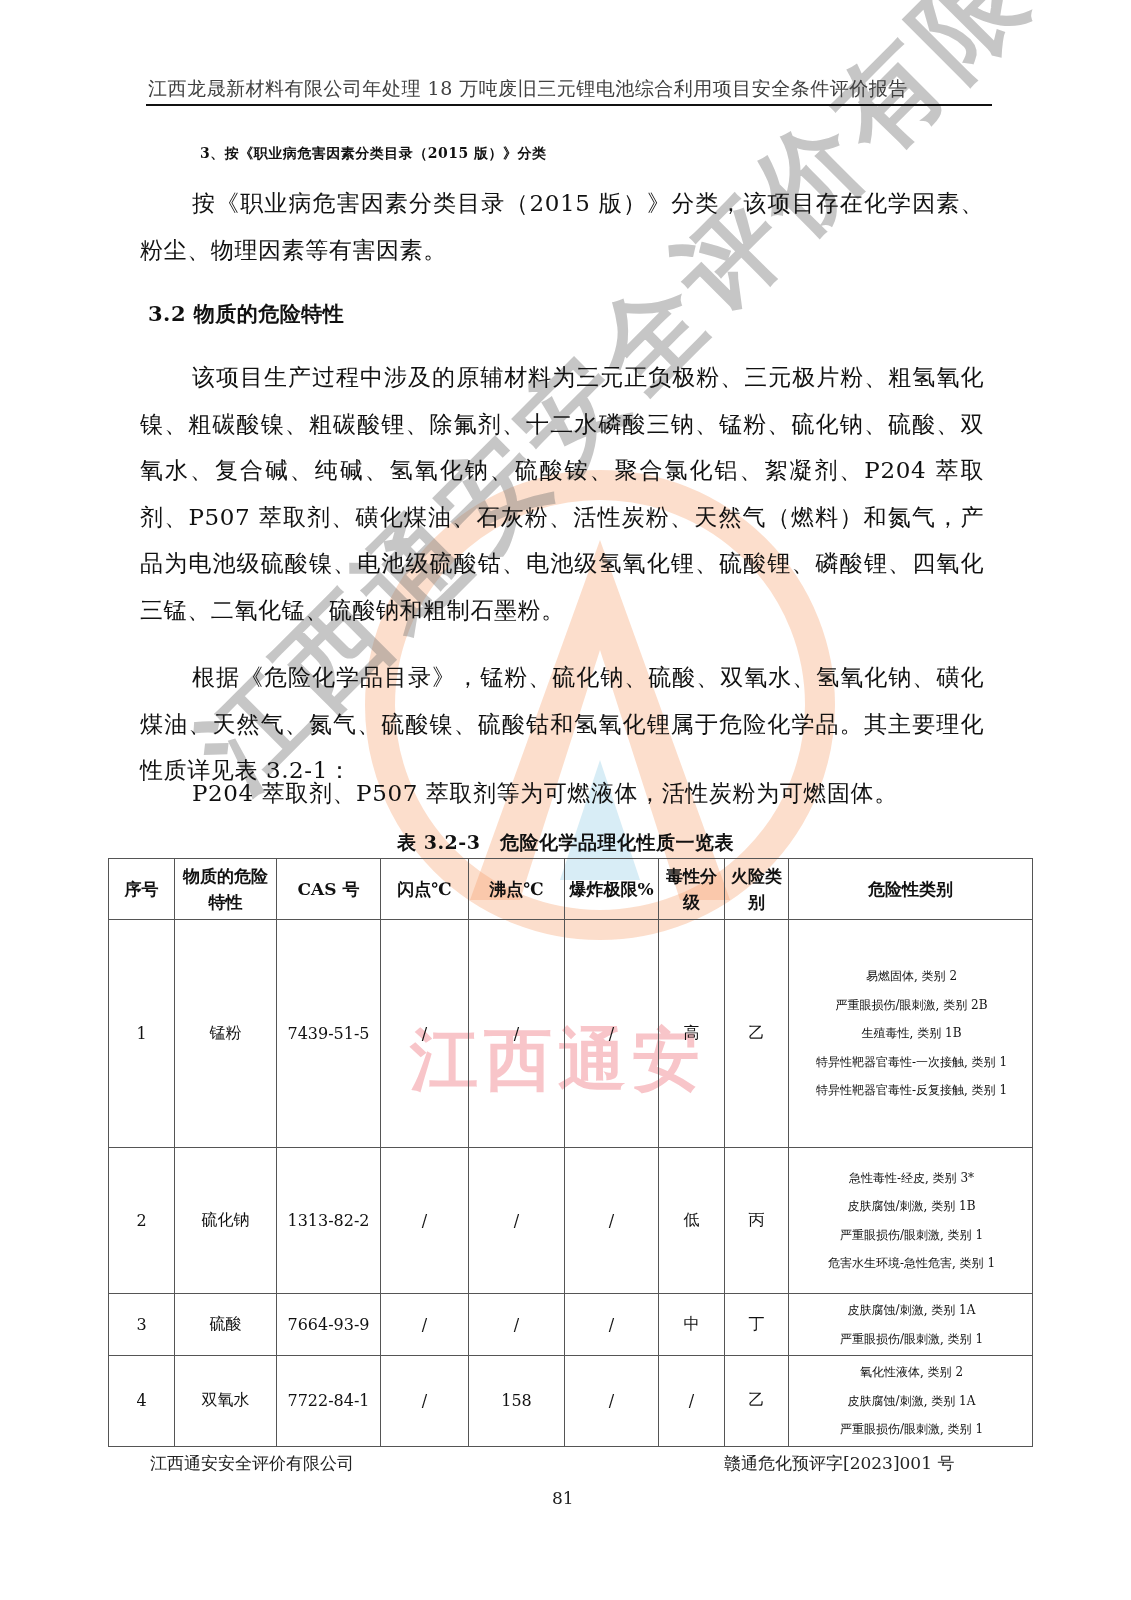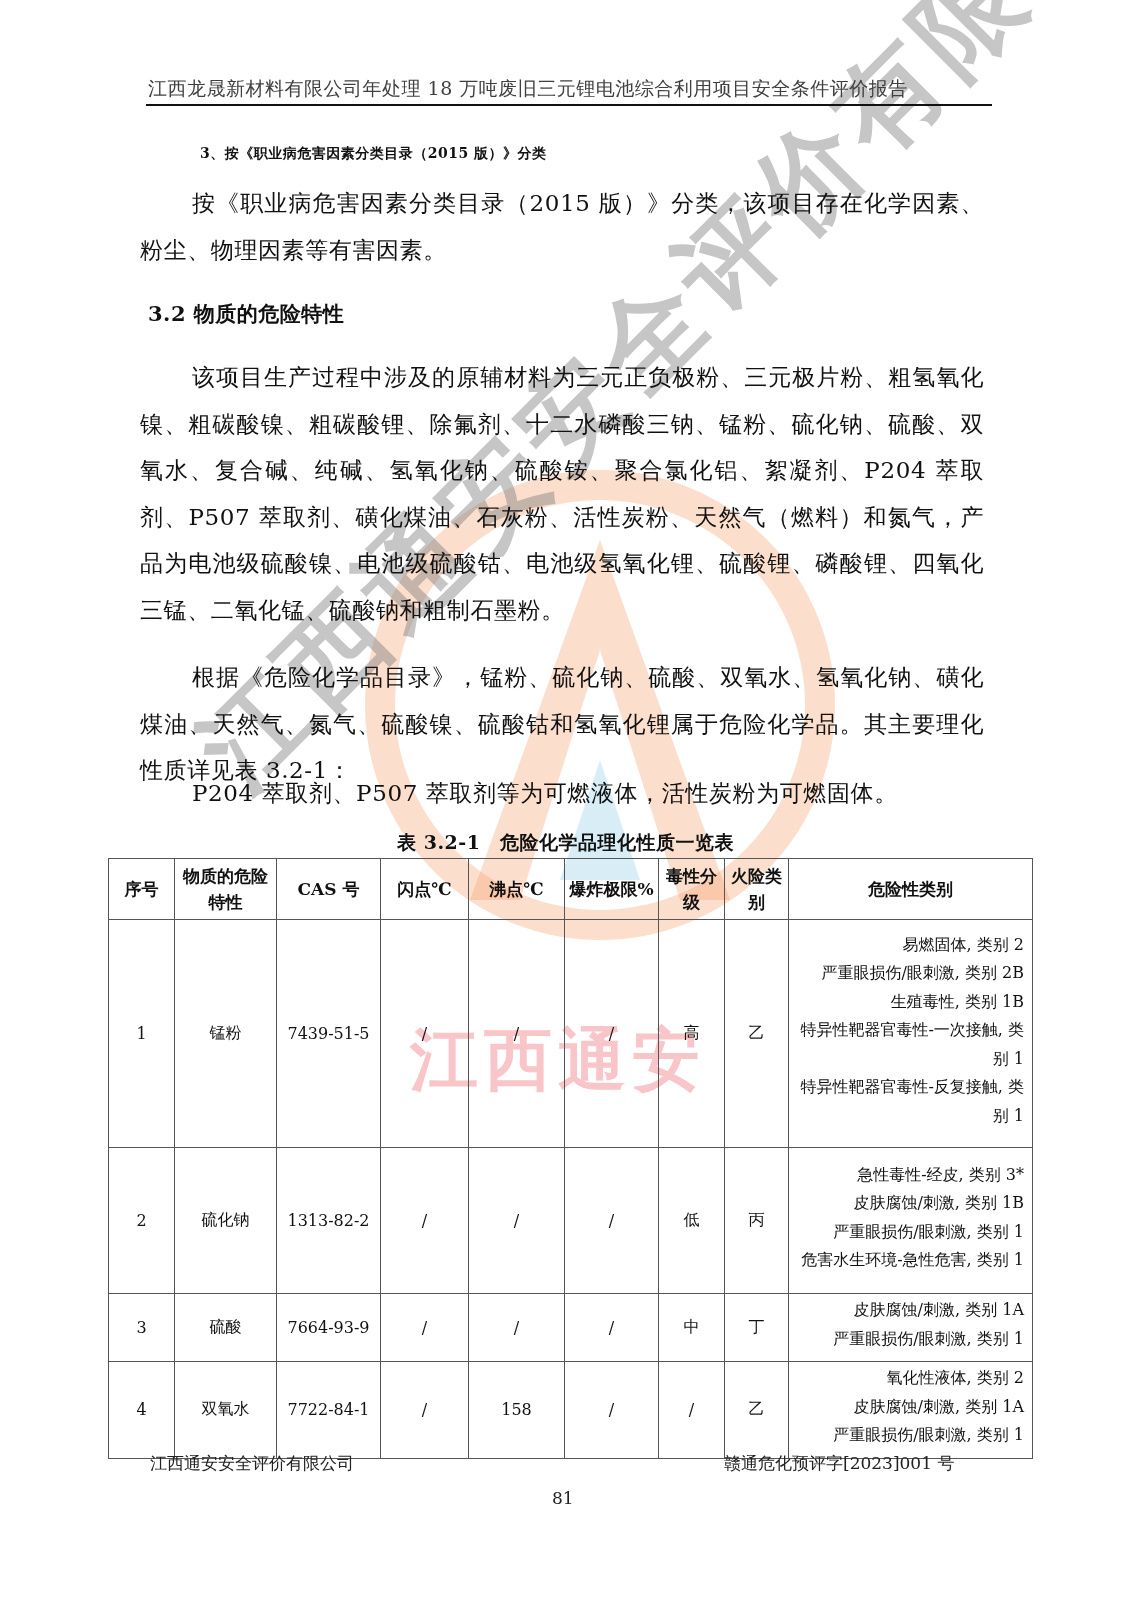--- a/index.html
+++ b/index.html
@@ -33,21 +33,21 @@
     font-size: 19px; font-weight: bold; letter-spacing: 0.5px;
   }
   table.chem {
     position: absolute; left: 108px; top: 858px; width: 924px;
     border-collapse: collapse; font-size: 16px; table-layout: fixed;
   }
   table.chem th, table.chem td {
     border: 1px solid #555; text-align: center; vertical-align: middle; padding: 2px 4px;
   }
   table.chem th { font-weight: bold; font-size: 17px; height: 56px; line-height: 26px; }
-  table.chem td.hazard { text-align: right; padding: 2px 8px 8px 10px; font-size: 16px; line-height: 28.5px; }
+  table.chem td.hazard { text-align: center; padding: 2px 8px 2px 10px; font-size: 12px; line-height: 28.5px; }
   table.chem td.cas { line-height: 30px; word-break: break-all; }
   .footer {
     position: absolute; top: 1452px; font-size: 17px; color: #222;
   }
   .f-left { left: 150px; }
   .f-center { left: 552px; margin-top: 36px; }
   .f-right { left: 724px; }
   
   .wm-circle {
     position: absolute; left: 365px; top: 470px; width: 470px; height: 470px;
@@ -83,21 +83,21 @@
   <div class="header-rule"></div>
 
   <div class="h3">3、按《职业病危害因素分类目录（2015 版）》分类</div>
   <div class="para p1">按《职业病危害因素分类目录（2015 版）》分类，该项目存在化学因素、粉尘、物理因素等有害因素。</div>
 
   <div class="h2">3.2 物质的危险特性</div>
   <div class="para p2">该项目生产过程中涉及的原辅材料为三元正负极粉、三元极片粉、粗氢氧化镍、粗碳酸镍、粗碳酸锂、除氟剂、十二水磷酸三钠、锰粉、硫化钠、硫酸、双氧水、复合碱、纯碱、氢氧化钠、硫酸铵、聚合氯化铝、絮凝剂、P204 萃取剂、P507 萃取剂、磺化煤油、石灰粉、活性炭粉、天然气（燃料）和氮气，产品为电池级硫酸镍、电池级硫酸钴、电池级氢氧化锂、硫酸锂、磷酸锂、四氧化三锰、二氧化锰、硫酸钠和粗制石墨粉。</div>
   <div class="para p3">根据《危险化学品目录》，锰粉、硫化钠、硫酸、双氧水、氢氧化钠、磺化煤油、天然气、氮气、硫酸镍、硫酸钴和氢氧化锂属于危险化学品。其主要理化性质详见表 3.2-1：</div>
   <div class="para p4">P204 萃取剂、P507 萃取剂等为可燃液体，活性炭粉为可燃固体。</div>
 
-  <div class="caption">表 3.2-1　危险化学品理化性质一览表</div>
+  <div class="caption">表 3.2-3　危险化学品理化性质一览表</div>
 
   <table class="chem">
     <colgroup>
       <col style="width:66px">
         <col style="width:102px">
         <col style="width:104px">
         <col style="width:88px">
       <col style="width:96px">
         <col style="width:94px">
         <col style="width:66px">

